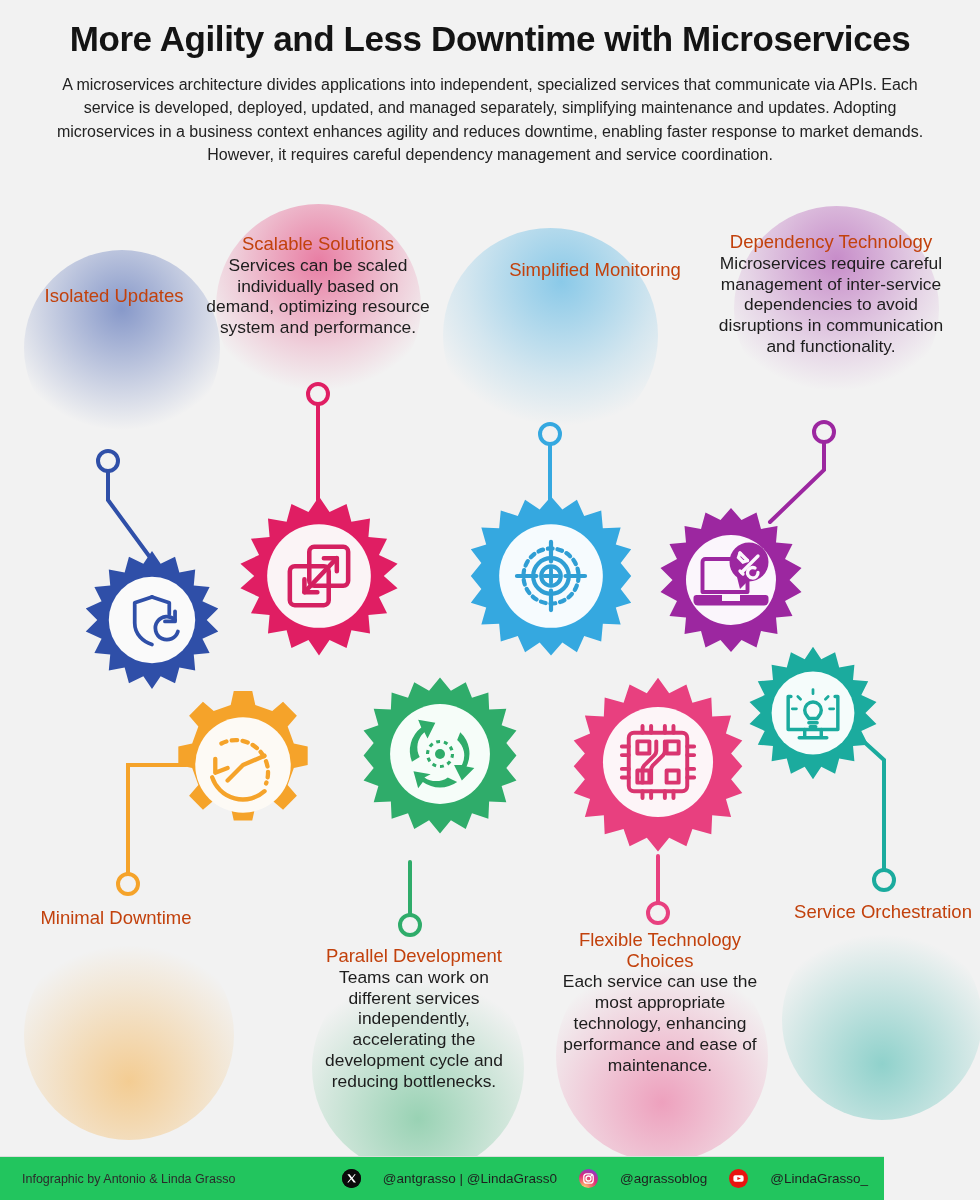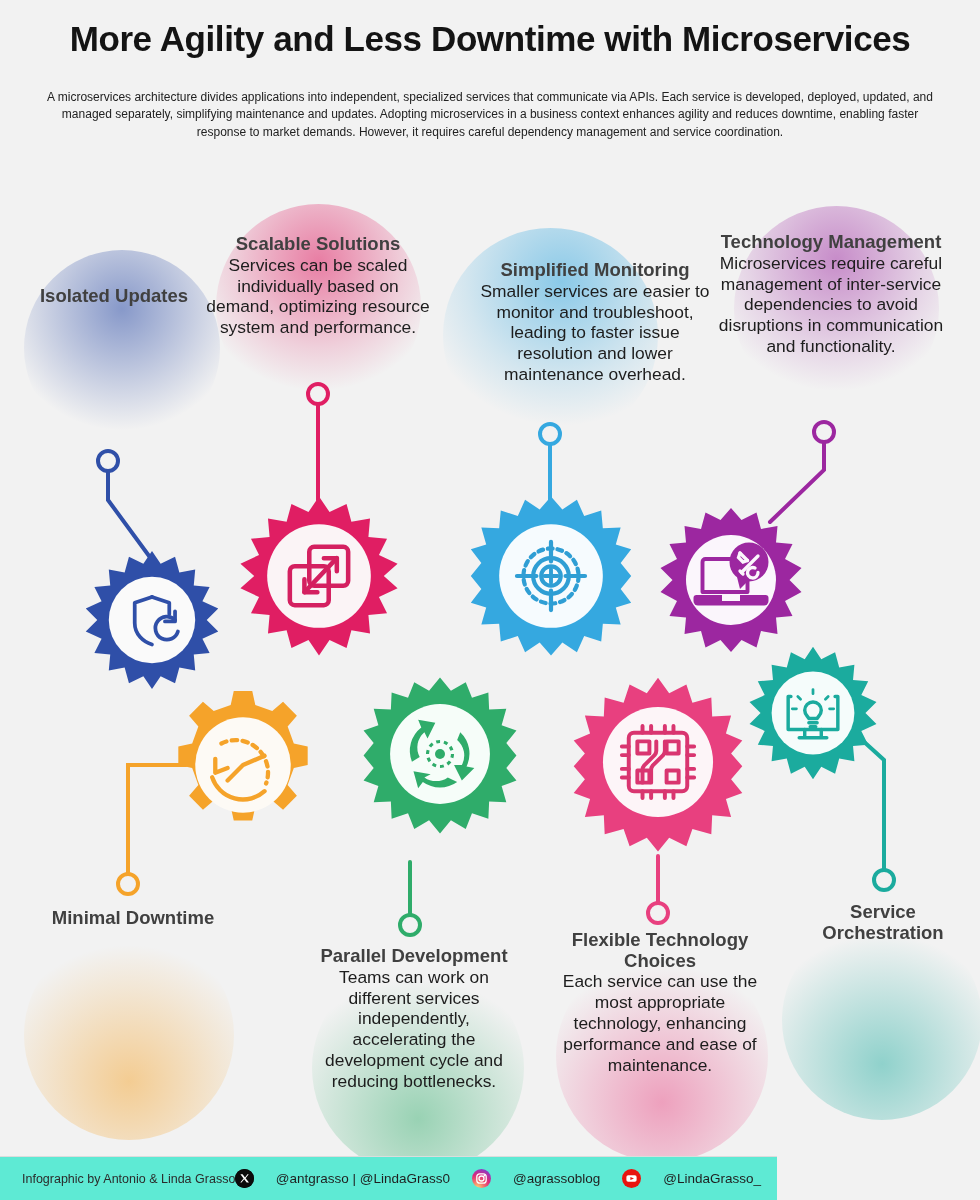--- a/index.html
+++ b/index.html
@@ -13,43 +13,43 @@
   }
   #stage { position: relative; width: 980px; height: 1200px; border-radius: 27px; }
 
   
   .header { position: absolute; top: 0; left: 0; width: 980px; padding: 20px 22px 0 22px; text-align: center; }
   .title {
     font-size: 35px; font-weight: 700; letter-spacing: -0.4px;
     color: #141414; line-height: 1.1; white-space: nowrap;
   }
   .intro {
-    margin-top: 30px; font-size: 12px; line-height: 1.47; color: #222;
+    margin-top: 14px; font-size: 16px; line-height: 1.47; color: #222;
     padding: 0 14px;
   }
 
   
   .halo { position: absolute; border-radius: 50%; pointer-events: none; z-index: 0; }
 
   
   .tblock { position: absolute; z-index: 3; text-align: center; }
-  .tblock .h { font-size: 18.5px; font-weight: 700; line-height: 1.12; color: #404040; display: block; }
+  .tblock .h { font-size: 18.5px; font-weight: 400; line-height: 1.12; color: #c2410c; display: block; }
   .tblock .b { font-size: 17.4px; font-weight: 400; line-height: 1.2; color: #1d1d1d; display: block; }
 
   
   #connectors { position: absolute; inset: 0; z-index: 2; }
 
   
   .gear { position: absolute; z-index: 4; }
   .gear svg { display: block; overflow: visible; }
 
   
   .footer {
-    position: absolute; left: 0; bottom: 0; width: 777px; height: 44px;
-    background: #5eead4; border-top: 1px solid #dcdcdc;
+    position: absolute; left: 0; bottom: 0; width: 884px; height: 44px;
+    background: #22c55e; border-top: 1px solid #dcdcdc;
     display: flex; align-items: center; z-index: 8;
   }
   .footer .credit { position: absolute; left: 22px; font-size: 12.5px; color: #2b2b2b; }
   .social { position: absolute; right: 16px; display: flex; align-items: center; gap: 22px; font-size: 13.5px; color: #1f1f1f; }
   .social .ic { width: 19px; height: 19px; border-radius: 50%; display: inline-block; flex: 0 0 auto; }
   .social .hd { white-space: nowrap; }
 </style>
 </head>
 <body>
 
@@ -240,29 +240,28 @@
     <span class="h">Isolated Updates</span>
   </div>
 
   <div class="tblock" style="left:205px;top:234px;width:226px;">
     <span class="h">Scalable Solutions</span>
     <span class="b">Services can be scaled individually based on demand, optimizing resource system and performance.</span>
   </div>
 
   <div class="tblock" style="left:432px;top:260px;width:236px;margin-left:45px;">
     <span class="h">Simplified Monitoring</span>
-    <span class="b">Smaller services are easier to monitor and troubleshoot, leading to faster issue resolution and lower maintenance overhead.</span>
   </div>
 
   <div class="tblock" style="left:705px;top:232px;width:252px;">
-    <span class="h">Technology Management</span>
+    <span class="h">Dependency Technology</span>
     <span class="b">Microservices require careful management of inter-service dependencies to avoid disruptions in communication and functionality.</span>
   </div>
 
-  <div class="tblock" style="left:20px;top:908px;width:226px;">
+  <div class="tblock" style="left:3px;top:908px;width:226px;">
     <span class="h">Minimal Downtime</span>
   </div>
 
   <div class="tblock" style="left:312px;top:946px;width:204px;">
     <span class="h">Parallel Development</span>
     <span class="b">Teams can work on different services independently, accelerating the development cycle and reducing bottlenecks.</span>
   </div>
 
   <div class="tblock" style="left:552px;top:930px;width:216px;">
     <span class="h">Flexible Technology Choices</span>

